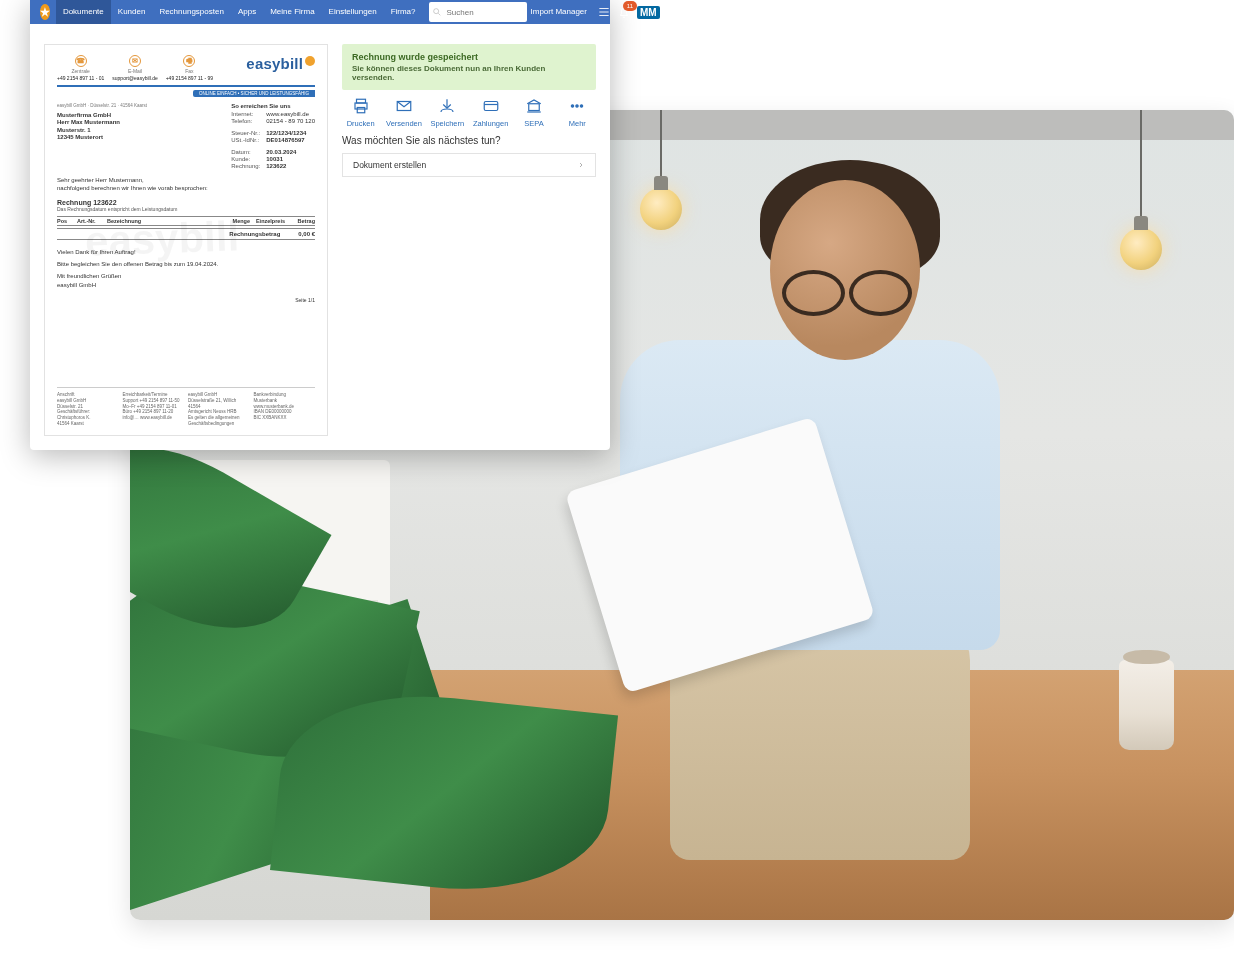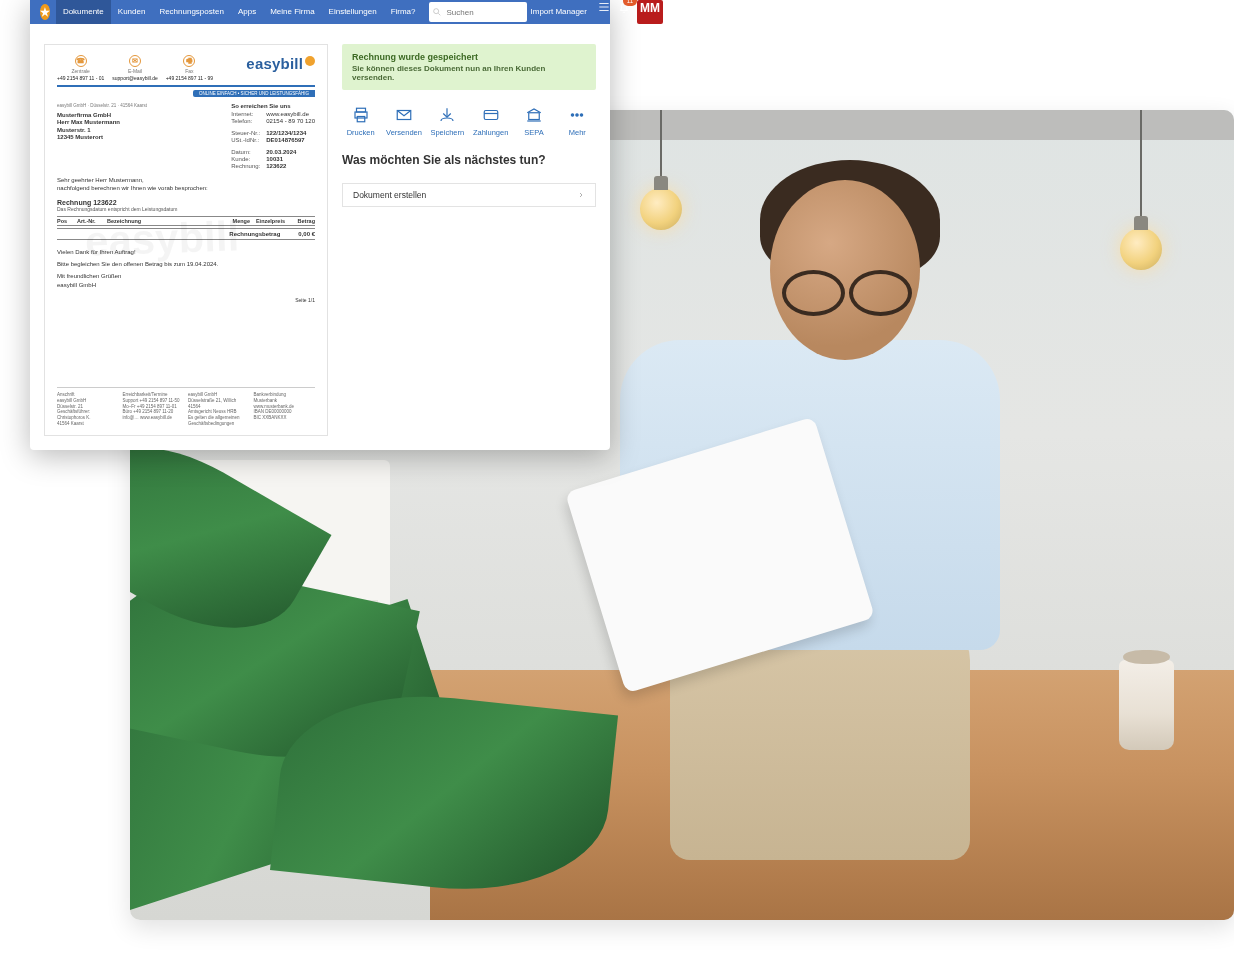--- a/index.html
+++ b/index.html
@@ -53,25 +53,25 @@
   .app{position:absolute;left:30px;top:0;width:580px;height:450px;background:#fff;
     box-shadow:0 6px 30px rgba(0,0,0,.28);border-radius:0 0 4px 4px;font-size:9px;color:#222;}
   .topbar{height:24px;background:#3f6fbf;display:flex;align-items:center;color:#fff;padding:0 4px;white-space:nowrap;}
   .logo-dot{width:16px;height:16px;border-radius:50%;background:#f09a1a;margin:0 6px;display:flex;align-items:center;justify-content:center;color:#fff;font-weight:bold;font-size:11px;}
   .nav-item{padding:0 7px;height:24px;line-height:24px;font-size:8px;cursor:pointer;}
   .nav-item.active{background:#2f5799;}
   .search-wrap{margin-left:6px;background:#fff;border-radius:2px;display:flex;align-items:center;height:20px;width:100px;color:#888;}
   .search-wrap svg{width:10px;height:10px;margin:0 3px;}
   .search-wrap input{border:none;outline:none;font-size:8px;width:78px;background:transparent;}
   .top-spacer{flex:1}
-  .top-right{display:flex;gap:6px;padding-right:6px;}
+  .top-right{display:flex;align-items:center;gap:6px;padding-right:6px;}
   .tr-ico{width:14px;height:14px;position:relative;color:#fff;}
   .tr-ico svg{width:14px;height:14px;stroke:#fff;fill:none;stroke-width:1.5;}
   .badge{position:absolute;top:-4px;right:-6px;background:#e25b2b;color:#fff;font-size:6px;line-height:10px;min-width:10px;text-align:center;border-radius:6px;padding:0 2px;}
-  .user-chip{background:#b91c1c;color:#fff;font-weight:bold;font-size:12px;border-radius:2px;padding:1px 3px;}
+  .user-chip{background:#0369a1;color:#fff;font-weight:bold;font-size:10px;border-radius:2px;padding:1px 3px;}
   .user-name{font-size:8px;}
 
   .content{display:flex;gap:14px;padding:20px 14px 14px 14px;height:calc(100% - 24px);box-sizing:border-box;}
 
   
   .doc{flex:0 0 258px;background:#fff;border:1px solid #e2e2e2;padding:10px 12px 8px 12px;font-size:6px;color:#333;display:flex;flex-direction:column;}
   .doc-head{display:flex;justify-content:space-between;align-items:flex-start;border-bottom:2px solid #2f6fb8;padding-bottom:4px;}
   .contact-row{display:flex;gap:8px;}
   .contact{display:flex;flex-direction:column;align-items:center;gap:1px;color:#555;}
   .contact .ci{width:10px;height:10px;border:1px solid #e4973b;border-radius:50%;display:flex;align-items:center;justify-content:center;color:#e4973b;font-size:7px;font-weight:bold;}
@@ -98,29 +98,29 @@
   .tbl-h span:nth-child(4){width:30px;text-align:right}
   .tbl-h span:nth-child(5){width:35px;text-align:right}
   .tbl-h span:nth-child(6){width:30px;text-align:right}
   .tbl-total{display:flex;justify-content:flex-end;gap:18px;border-top:1px solid #888;border-bottom:1px solid #888;padding:2px 0;font-weight:bold;font-size:6px;margin-top:2px;}
   .thanks{margin-top:8px;font-size:6px;line-height:1.4}
   .wm{position:absolute;font-size:42px;color:#000;opacity:.04;transform:rotate(-2deg);font-weight:600;pointer-events:none;}
   .doc-footer{margin-top:auto;border-top:1px solid #ccc;display:grid;grid-template-columns:repeat(4,1fr);gap:4px;padding-top:4px;font-size:4.5px;color:#666;line-height:1.3}
   .page-num{text-align:right;font-size:5px;margin-top:8px;}
 
   
-  .panel{flex:1;display:flex;flex-direction:column;gap:16px;}
+  .panel{flex:1;display:flex;flex-direction:column;gap:7px;}
   .notice{background:#dff3cf;padding:8px 10px;border-radius:2px;}
   .notice .t{font-size:9px;font-weight:600;color:#3d6a24;}
   .notice .s{font-size:8px;color:#4a6a37;margin-top:2px;font-weight:bold;}
   .actions{display:flex;gap:6px;flex-wrap:nowrap;}
   .act{flex:1;display:flex;flex-direction:column;align-items:center;gap:4px;color:#2f6fb8;cursor:pointer;font-size:7.5px;}
   .act .ico{width:22px;height:18px;display:flex;align-items:center;justify-content:center;}
   .act svg{width:20px;height:18px;stroke:#2f6fb8;fill:none;stroke-width:1.6;}
-  .next-h{font-size:12px;font-weight:700;color:#333;}
+  .next-h{font-size:10px;font-weight:400;color:#333;}
   .opts{display:flex;flex-direction:column;}
   .opt{display:flex;align-items:center;justify-content:space-between;border:1px solid #e3e3e3;border-top:none;padding:6px 10px;font-size:8.5px;color:#333;cursor:pointer;background:#fff;}
   .opt:first-child{border-top:1px solid #e3e3e3;}
   .opt svg{width:8px;height:8px;stroke:#888;fill:none;stroke-width:2;}
 </style>
 </head>
 <body>
 
 <div class="stage">
 

